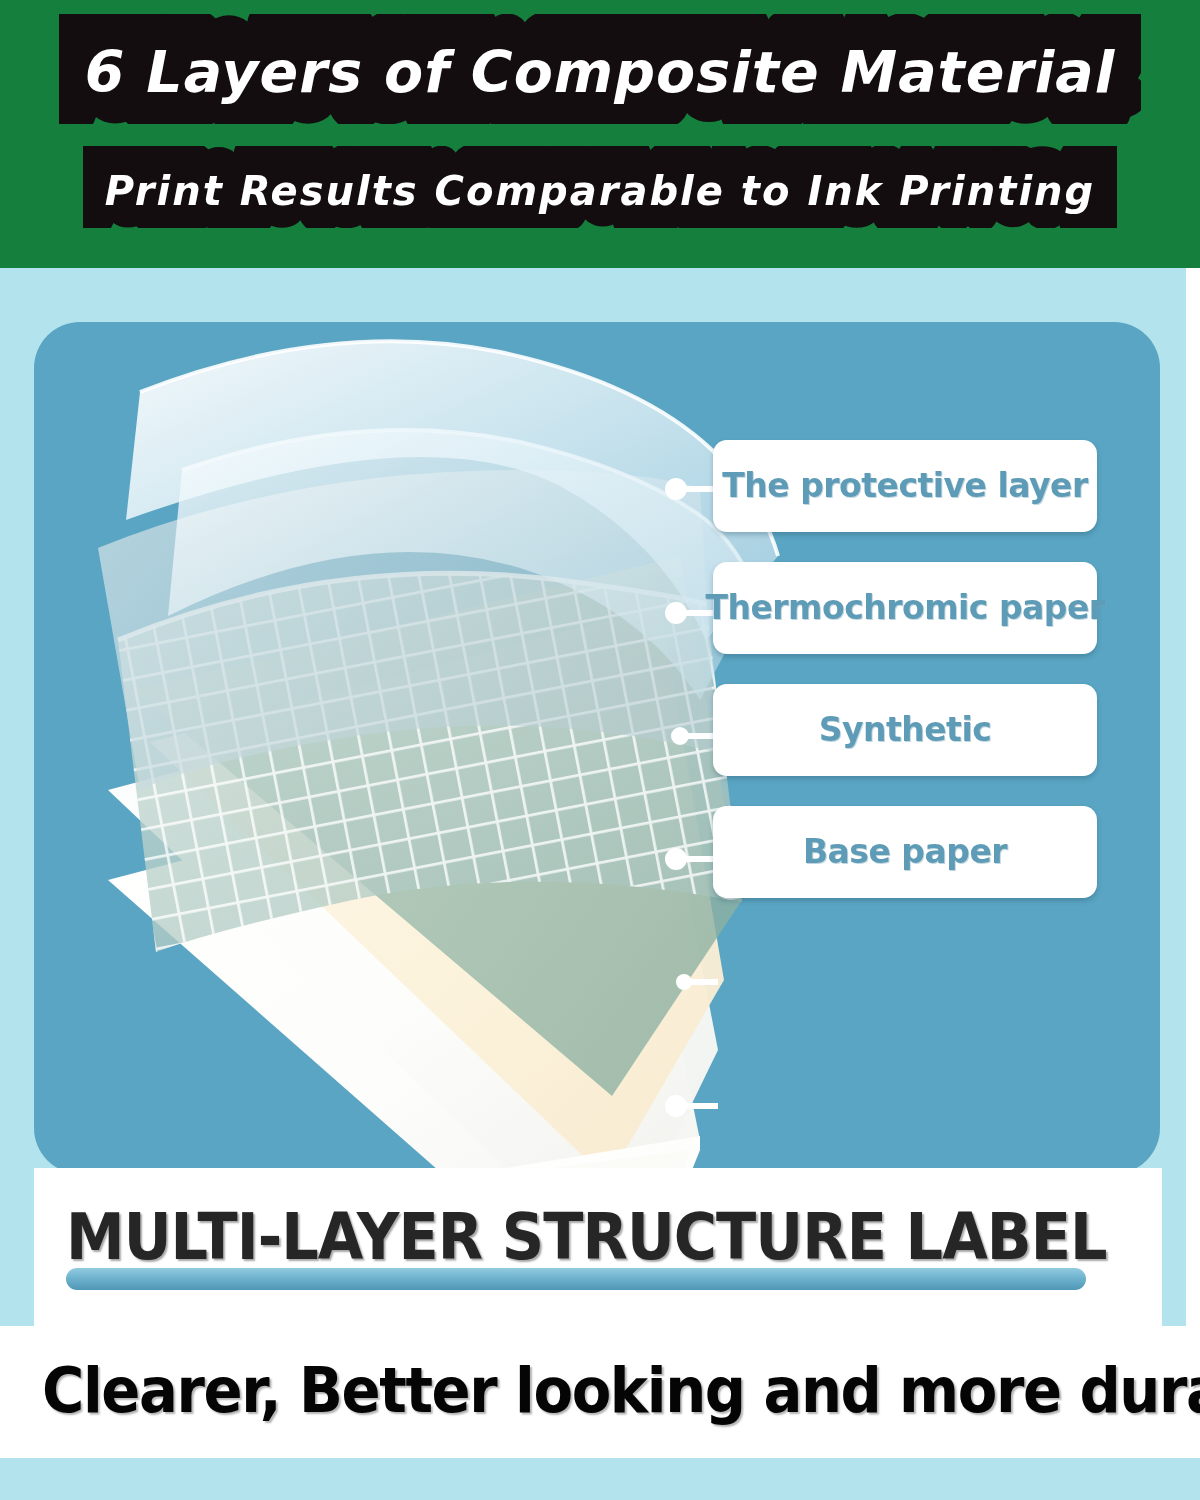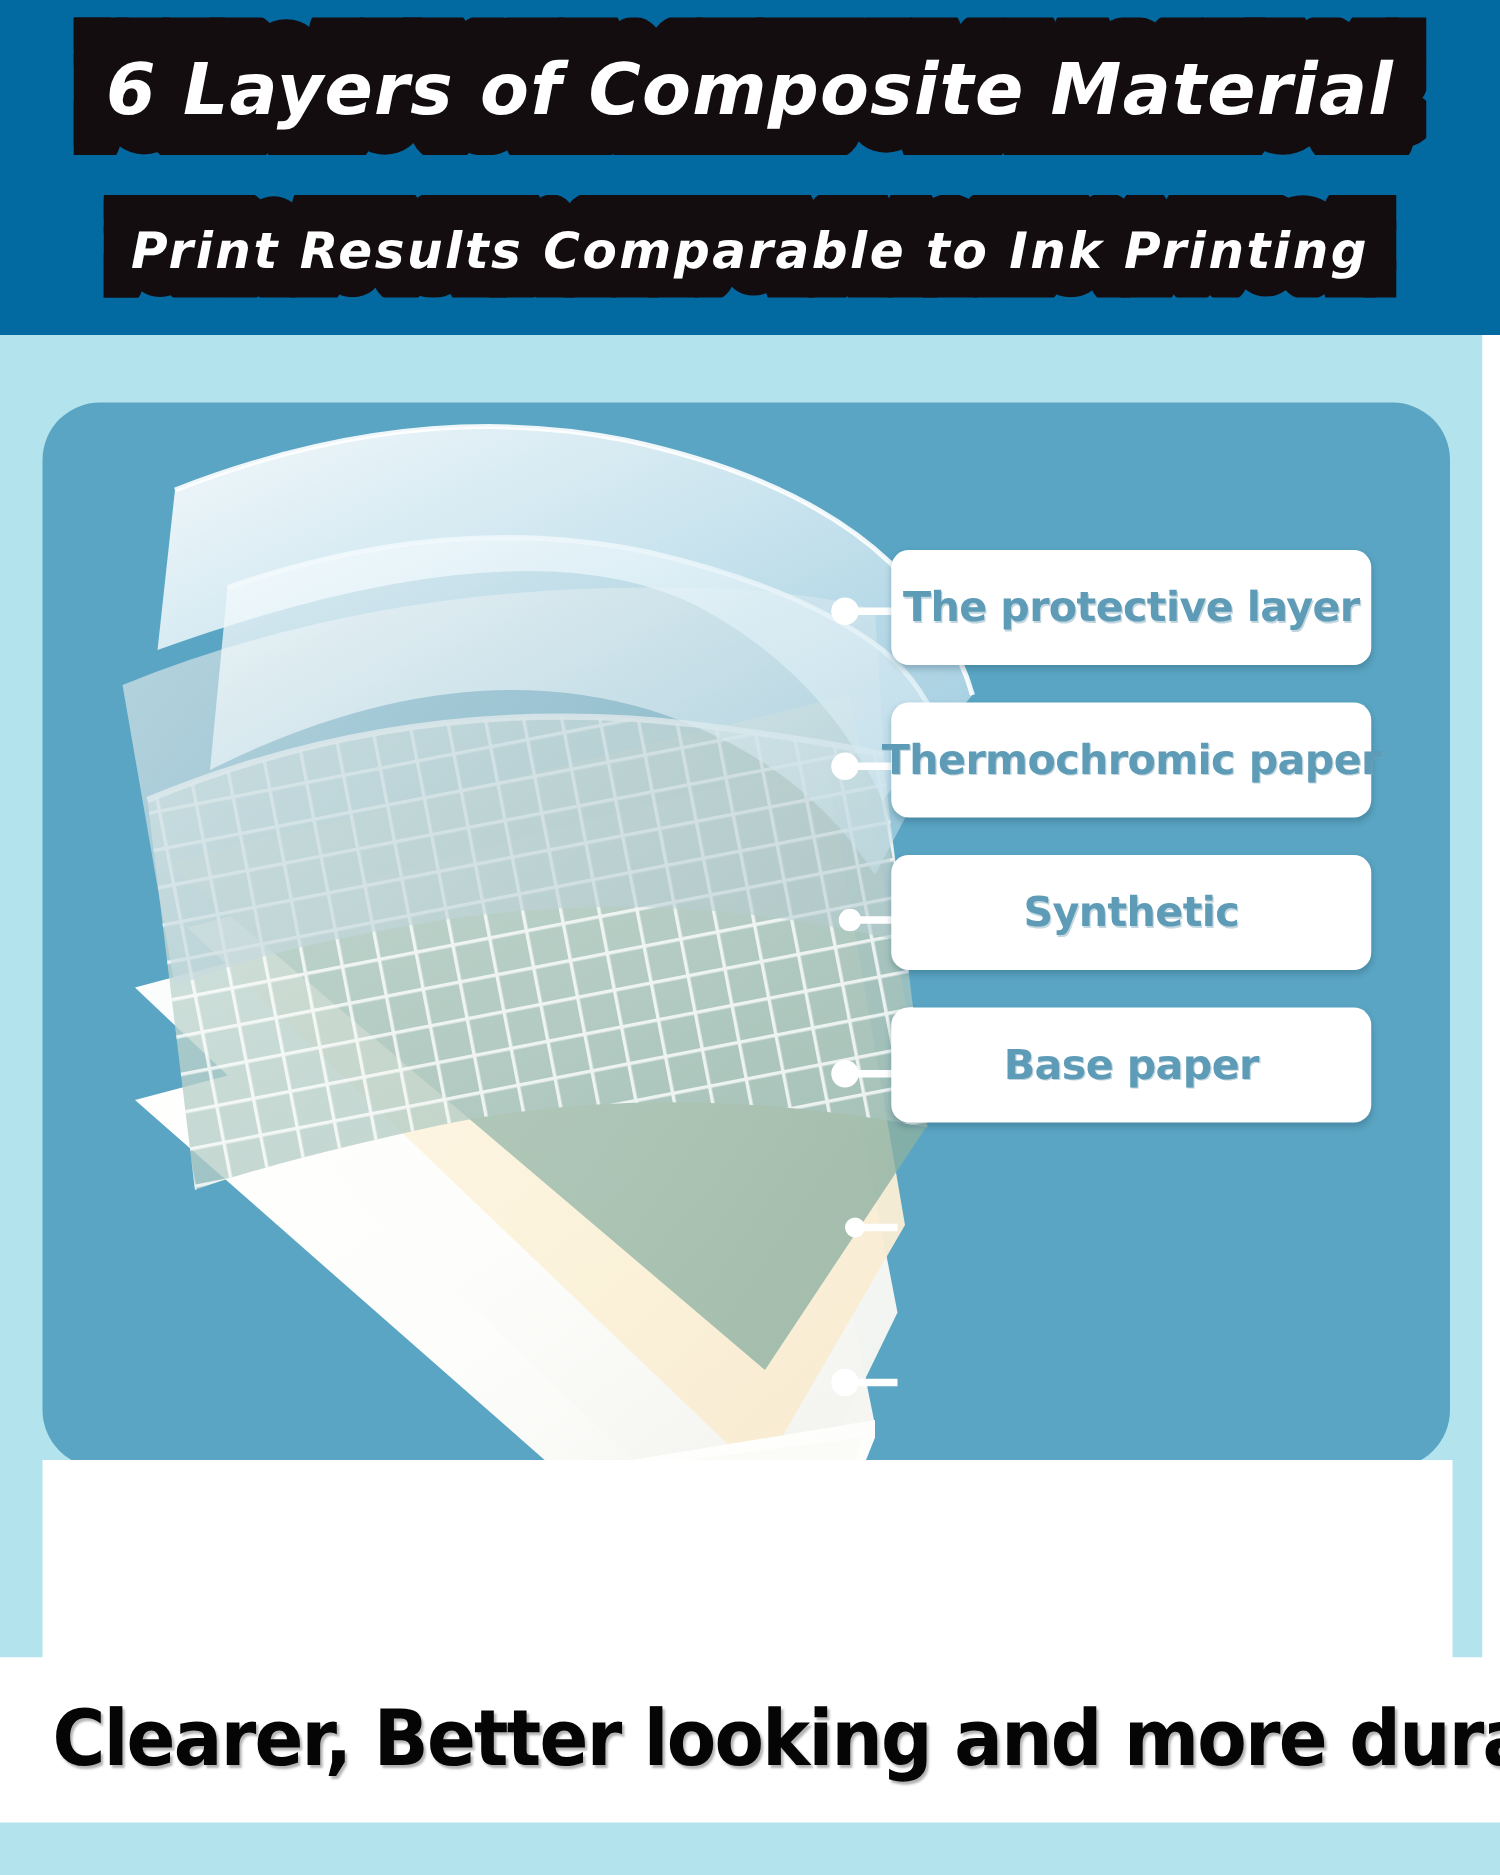--- a/index.html
+++ b/index.html
@@ -20,21 +20,21 @@
     background: #ffffff;
     overflow: hidden;
   }
 
   
   .header {
     position: absolute;
     left: 0; top: 0;
     width: 1200px;
     height: 268px;
-    background: #0369a1;
+    background: #15803d;
     z-index: 40;
   }
   .blob-line {
     position: absolute;
     left: 0;
     width: 1200px;
     text-align: center;
     white-space: nowrap;
   }
   .blob-line .ink {
@@ -51,21 +51,21 @@
     position: relative;
     z-index: 2;
     color: #ffffff;
     font-family: "DejaVu Sans", sans-serif;
     font-style: italic;
     font-weight: bold;
     letter-spacing: 1px;
   }
   #title-line1 { top: 36px; }
   #title-line1 .txt { font-size: 57px; line-height: 72px; }
-  #title-line2 { top: 174px; text-decoration: underline; }
+  #title-line2 { top: 164px; text-decoration: underline; }
   #title-line2 .txt { font-size: 40px; line-height: 54px; letter-spacing: 2px; }
 
   
   .cyan-body {
     position: absolute;
     left: 0; top: 268px;
     width: 1186px;
     height: 1058px;
     background: #b3e3ec;
     z-index: 5;
@@ -345,20 +345,24 @@
       <span class="label-text">Synthetic</span>
     </div>
 
     <div class="label-box">
       <span class="label-text">Base paper</span>
     </div>
 
 
   </div>
 
+  <div class="structure-title-wrap">
+    <div class="structure-bar"></div>
+    <div class="structure-title">MULTI-LAYER STRUCTURE LABEL</div>
+  </div>
 
   <div class="tagline">Clearer, Better looking and more durable</div>
 
   <div class="header">
 
     <div class="blob-line" id="title-line1">
       <span class="ink">
         <svg class="blobsvg" id="blob1" width="1082" height="110" viewBox="0 0 1082 110" style="left: -26px; top: -22px;">
             <g fill="#140d10">
               <rect x="16.5" y="16.5" width="1049" height="77" rx="15"></rect>

